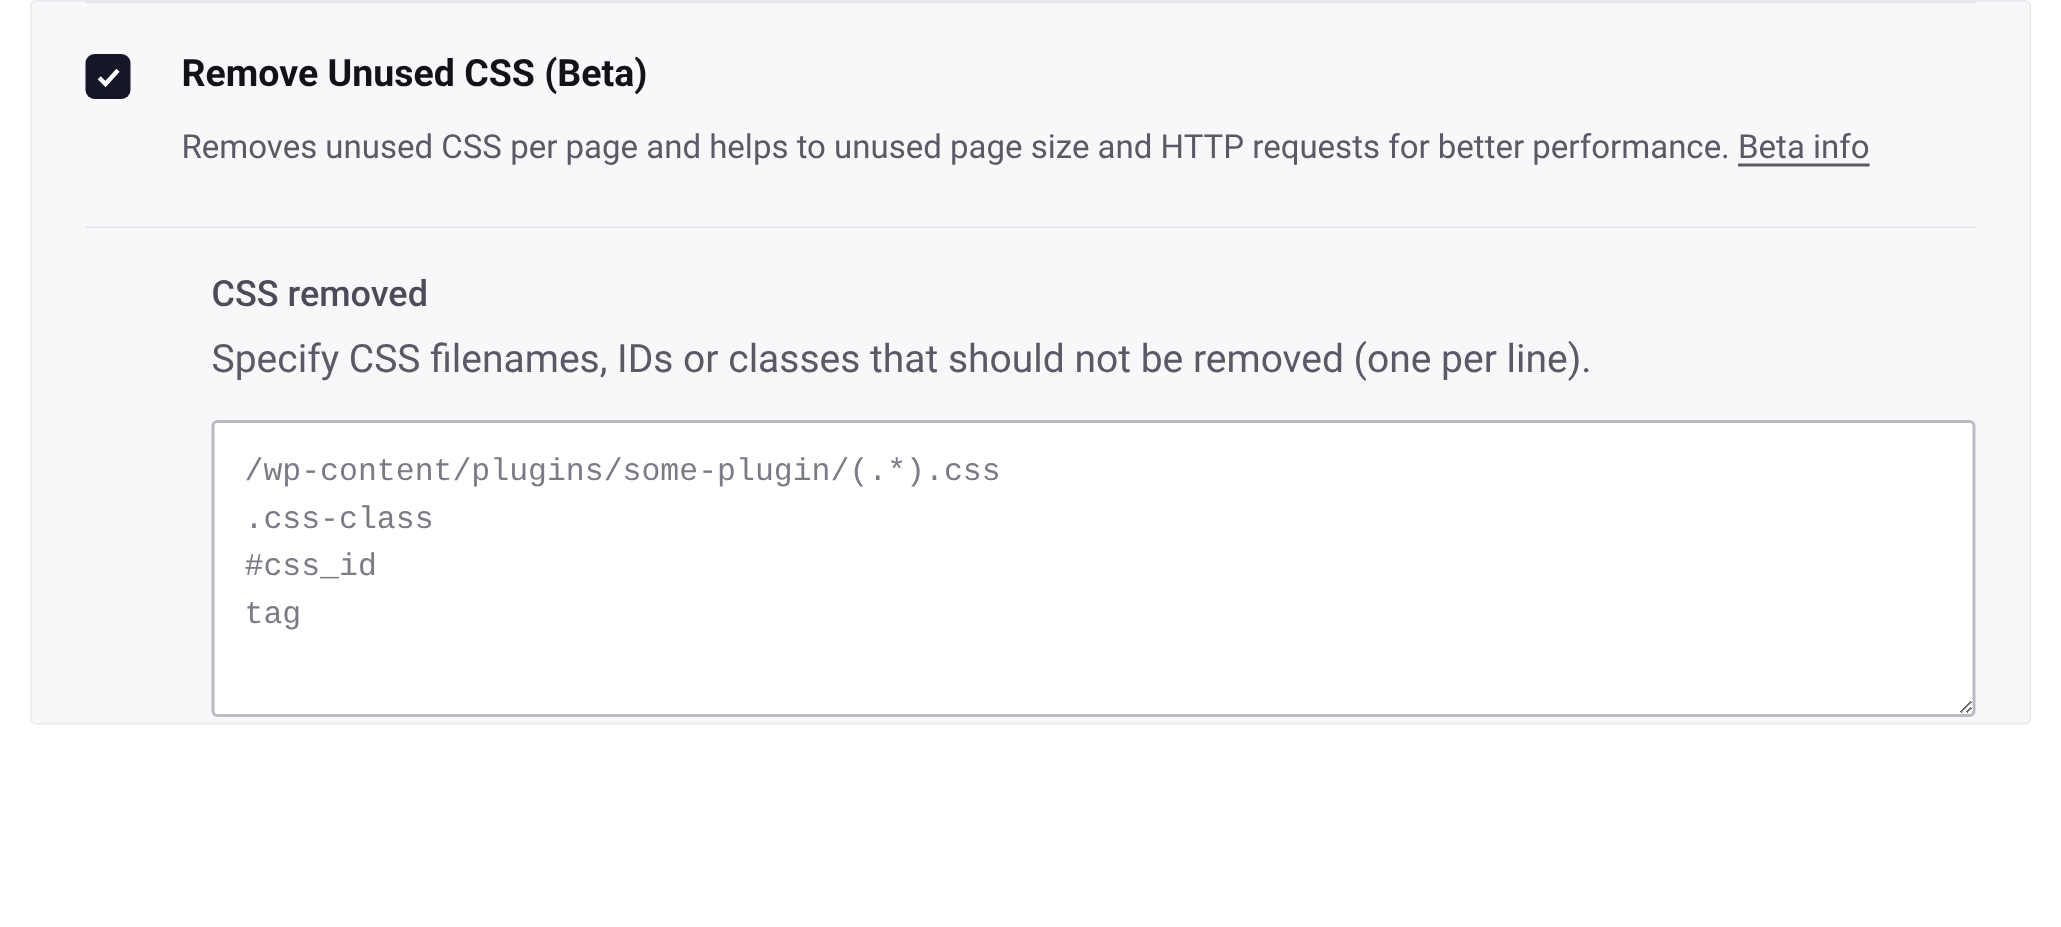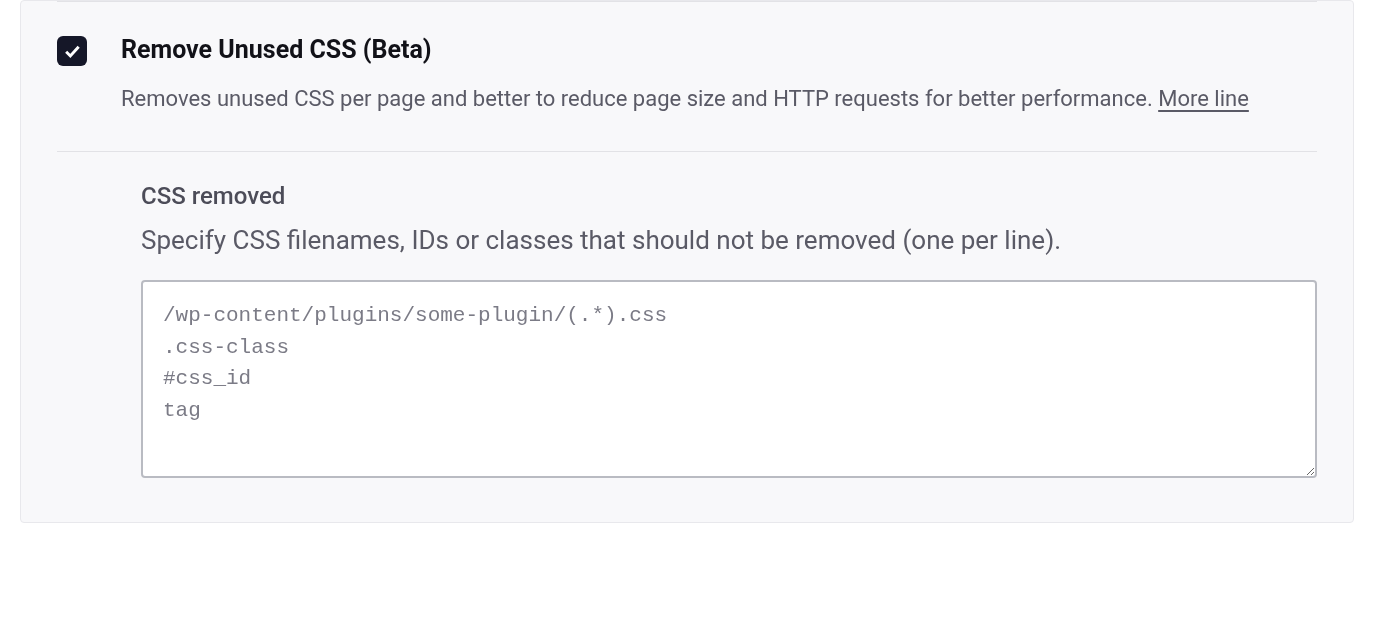--- a/index.html
+++ b/index.html
@@ -12,21 +12,20 @@
     background: #ffffff;
     width: 1374px;
     height: 618px;
     overflow: hidden;
   }
   .panel {
     background: #f8f8fa;
     border: 1px solid #e8e8ec;
     border-radius: 4px;
     margin: 0 20px 36px 20px;
-    padding-bottom: 40px;
   }
   .section-divider {
     border: none;
     border-top: 1px solid #e2e2e6;
     margin: 0 36px;
   }
   .option-row {
     display: flex;
     align-items: flex-start;
     padding: 32px 36px 34px 36px;
@@ -114,21 +113,21 @@
 
   <div class="option-row">
     <div class="checkbox">
       <svg viewBox="0 0 24 24">
         <polyline points="5 13 10 18 20 7"></polyline>
       </svg>
     </div>
     <div class="option-body">
       <div class="option-title">Remove Unused CSS (Beta)</div>
       <div class="option-desc">
-        <span>Removes unused CSS per page and better to reduce page size and HTTP requests for better performance. </span><a>More line</a>
+        <span>Removes unused CSS per page and helps to unused page size and HTTP requests for better performance. </span><a>Beta info</a>
       </div>
     </div>
   </div>
 
   <hr class="section-divider">
 
   <div class="sub-section">
     <div class="sub-title">CSS removed</div>
     <div class="sub-desc">Specify CSS filenames, IDs or classes that should not be removed (one per line).</div>
     <textarea class="safelist-textarea" placeholder="/wp-content/plugins/some-plugin/(.*).css

